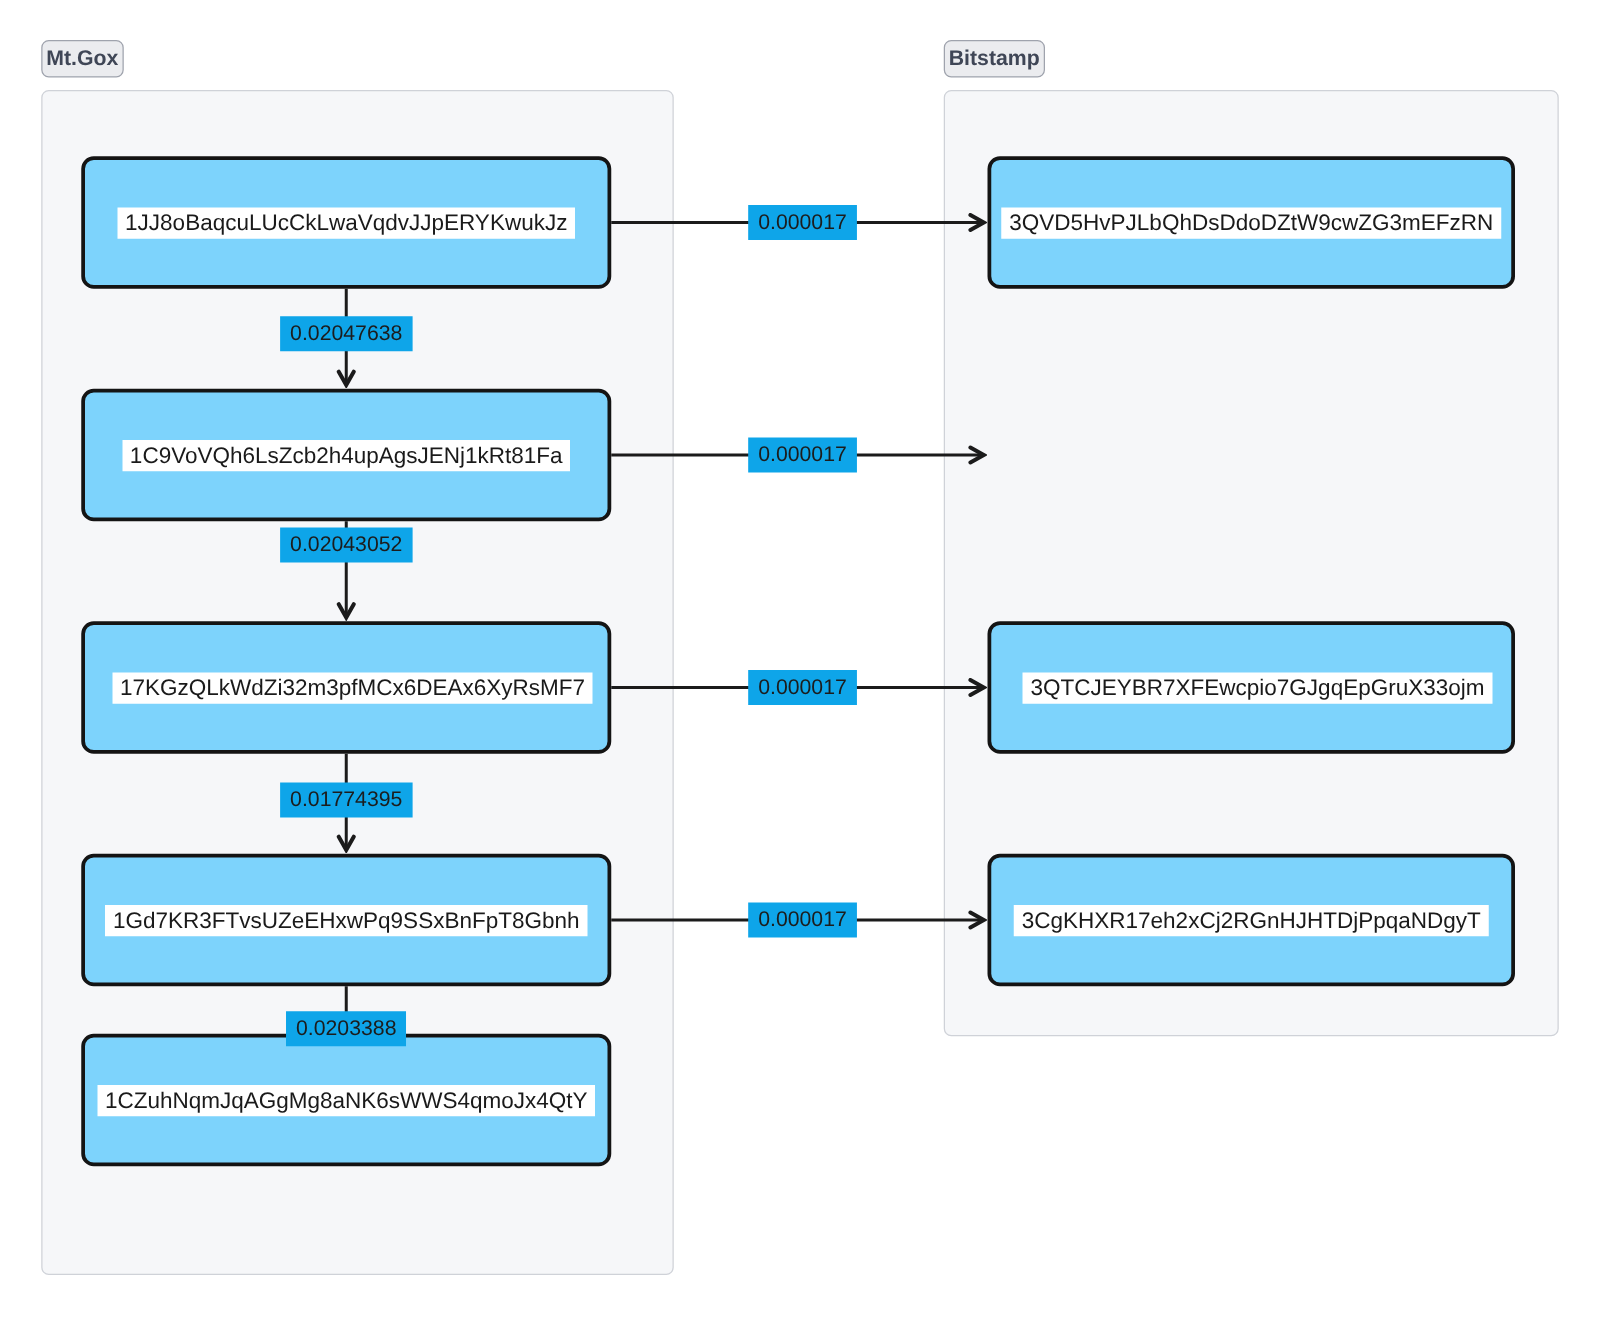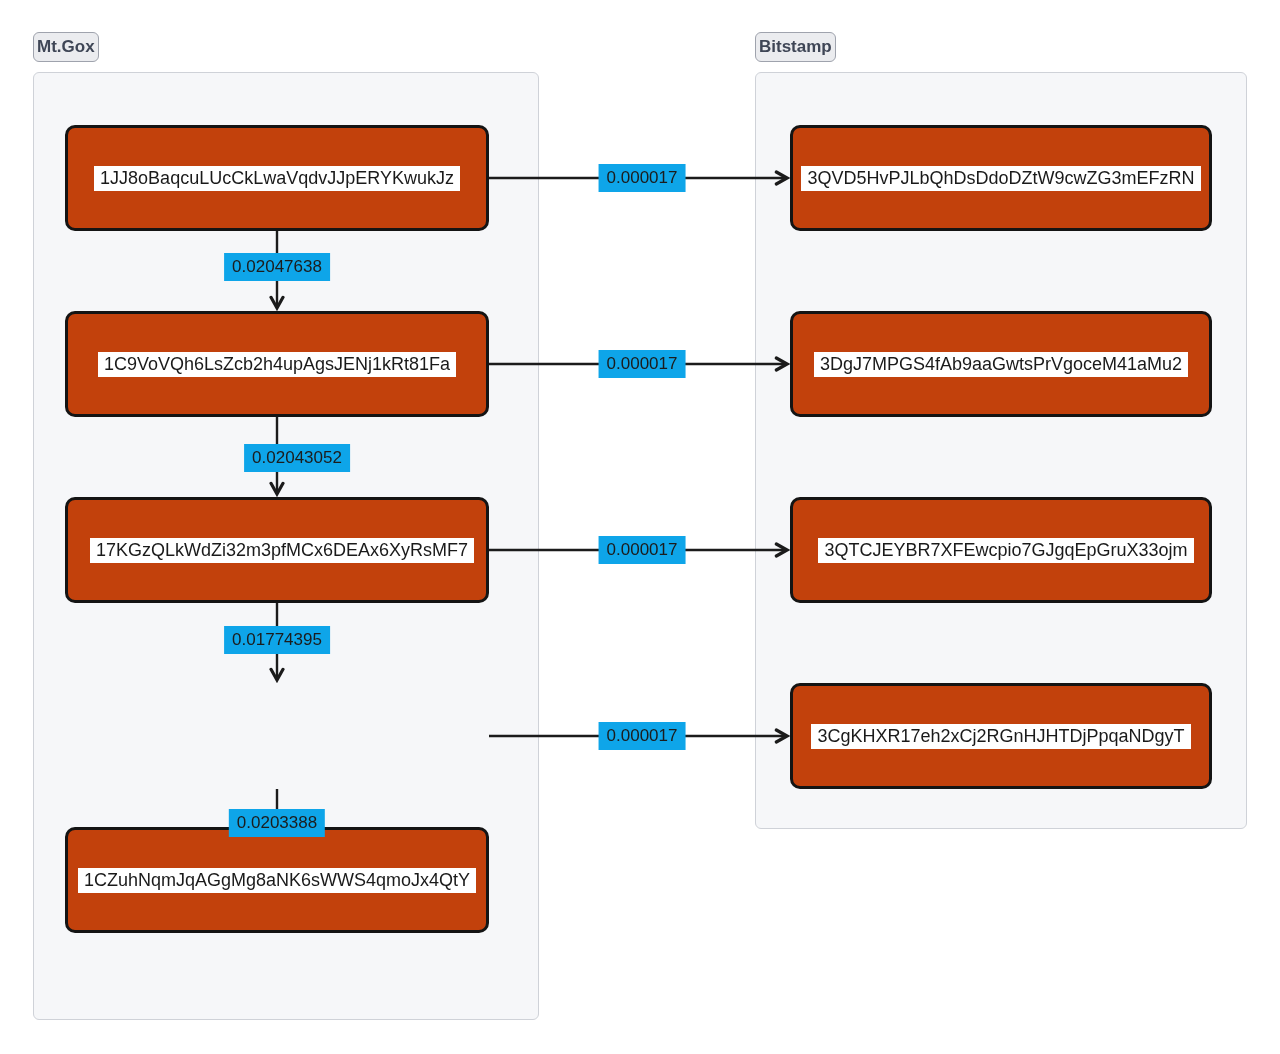--- a/index.html
+++ b/index.html
@@ -45,21 +45,21 @@
     font-weight: bold;
     color: #3f4656;
     z-index: 2;
     box-sizing: border-box;
   }
   .cluster-label-mtgox    { left: 33px; }
   .cluster-label-bitstamp { left: 755px; }
   .node {
     position: absolute;
     height: 106px;
-    background: #c2410c;
+    background: #7dd3fc;
     border: 3px solid #141414;
     border-radius: 10px;
     display: flex;
     align-items: center;
     justify-content: center;
     z-index: 2;
     box-sizing: border-box;
   }
   .node-left  { left: 65px;  width: 424px; }
   .node-right { left: 790px; width: 422px; }
@@ -119,39 +119,39 @@
 
   <div class="node node-left row1">
     <span class="node-label">1JJ8oBaqcuLUcCkLwaVqdvJJpERYKwukJz</span>
   </div>
   <div class="node node-left row2">
     <span class="node-label">1C9VoVQh6LsZcb2h4upAgsJENj1kRt81Fa</span>
   </div>
   <div class="node node-left row3">
     <span class="node-label">17KGzQLkWdZi32m3pfMCx6DEAx6XyRsMF7</span>
   </div>
+  <div class="node node-left row4">
+    <span class="node-label">1Gd7KR3FTvsUZeEHxwPq9SSxBnFpT8Gbnh</span>
+  </div>
   <div class="node node-left row5">
     <span class="node-label">1CZuhNqmJqAGgMg8aNK6sWWS4qmoJx4QtY</span>
   </div>
 
   <div class="node node-right row1">
     <span class="node-label">3QVD5HvPJLbQhDsDdoDZtW9cwZG3mEFzRN</span>
-  </div>
-  <div class="node node-right row2">
-    <span class="node-label">3DgJ7MPGS4fAb9aaGwtsPrVgoceM41aMu2</span>
   </div>
   <div class="node node-right row3">
     <span class="node-label">3QTCJEYBR7XFEwcpio7GJgqEpGruX33ojm</span>
   </div>
   <div class="node node-right row4">
     <span class="node-label">3CgKHXR17eh2xCj2RGnHJHTDjPpqaNDgyT</span>
   </div>
 
   <div class="edge-label" style="left:277px; top:267px;">0.02047638</div>
-  <div class="edge-label" style="left:277px; top:458px;margin-left:20px;">0.02043052</div>
+  <div class="edge-label" style="left:277px; top:436px;">0.02043052</div>
   <div class="edge-label" style="left:277px; top:640px;">0.01774395</div>
   <div class="edge-label" style="left:277px; top:823px;">0.0203388</div>
 
   <div class="edge-label" style="left:642px; top:178px;">0.000017</div>
   <div class="edge-label" style="left:642px; top:364px;">0.000017</div>
   <div class="edge-label" style="left:642px; top:550px;">0.000017</div>
   <div class="edge-label" style="left:642px; top:736px;">0.000017</div>
 
 </div>
 

